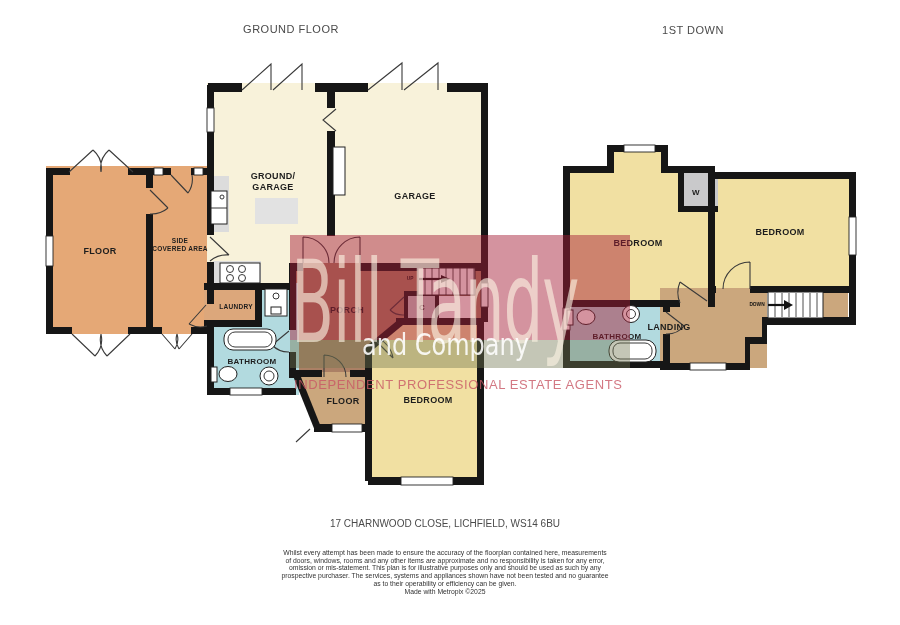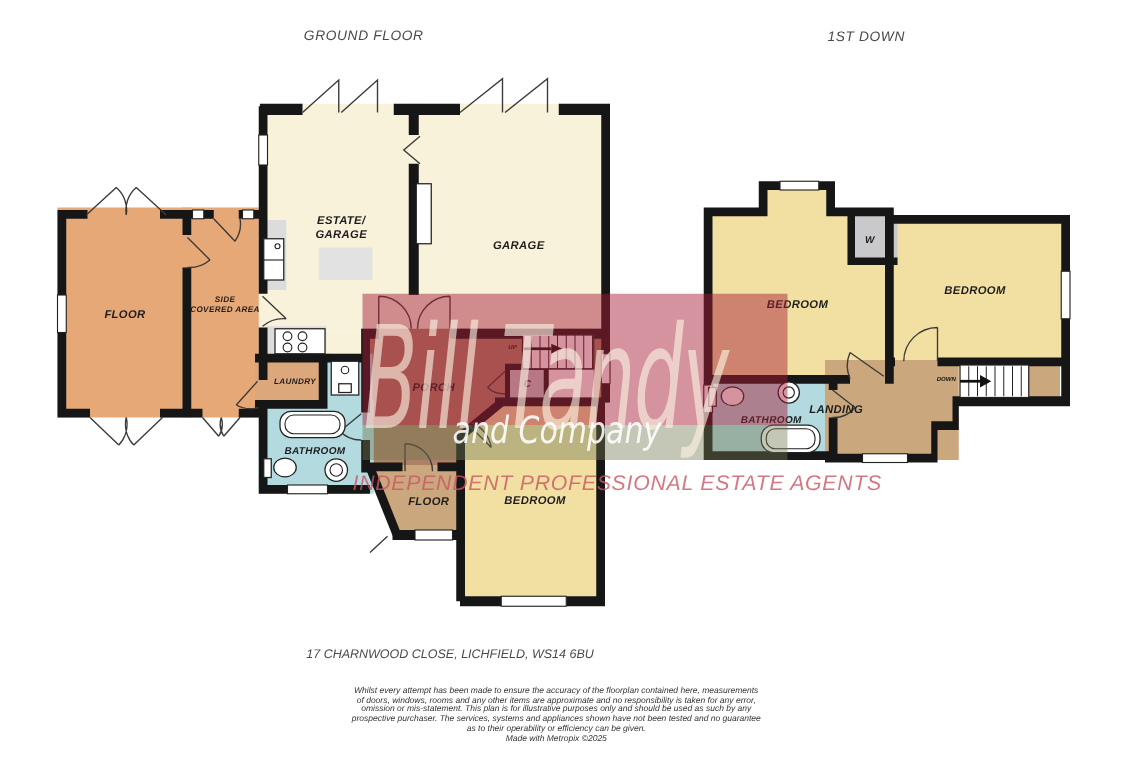--- a/index.html
+++ b/index.html
@@ -1,17 +1,17 @@
 <!DOCTYPE html>
 <html style="--wall: #161616; --cream: #F8F2DA; --orange: #E5A876; --yellow: #F1E0A2; --blue: #B2DADF; --tan: #CBA77D; --laundry_tan: #DCA77B; --hall_brown: #AB8065; --closet_gray: #C9C9CB; --counter_gray: #DCDCDC; --island_gray: #E2E2E2; --fixture_white: #FFFFFF; --door_line: #3a3a3a; --red_band: rgba(165,30,55,0.48); --olive_band: rgba(115,118,80,0.42); --brand_text: rgba(252,243,228,0.62); --sub_text: rgba(255,255,255,0.88); --tagline_text: rgba(200,86,100,0.8); --label_dark: #1d1d1d; --heading_gray: #4a4a4a; --fine_print: #333333;"><head>
 <meta charset="utf-8">
 <style>
   html,body{margin:0;padding:0;background:#fff;}
   .stage{position:relative;width:900px;height:625px;background:#fff;overflow:hidden;
-         font-family:"Liberation Sans",sans-serif;font-style:italic;}
+         font-family:"Liberation Sans",sans-serif;}
   .plan-svg{position:absolute;left:0;top:0;z-index:1;}
   
   .w{fill:var(--wall);}
   .win{fill:#ffffff;stroke:#222;stroke-width:0.9;}
   .door{stroke:var(--door_line);stroke-width:1.1;fill:none;}
   .fx{fill:var(--fixture_white);stroke:#222;stroke-width:1;}
   .fxl{fill:none;stroke:#222;stroke-width:0.9;}
   .cnt{fill:var(--counter_gray);}
   .isl{fill:var(--island_gray);}
   .stairwell{fill:#ffffff;stroke:#222;stroke-width:1;}
@@ -33,24 +33,24 @@
           background:var(--red_band);z-index:3;}
   .wm-olive{position:absolute;left:290px;top:340px;width:340px;height:28px;
           background:var(--olive_band);z-index:3;}
   .wm-brand{position:absolute;left:291px;top:246px;font-size:114px;line-height:1;
           font-family:"DejaVu Sans",sans-serif;color:var(--brand_text);
           transform:scaleX(0.55);transform-origin:left top;letter-spacing:-2px;
           white-space:nowrap;z-index:4;}
   .wm-sub{position:absolute;left:362px;top:330px;font-size:30px;line-height:1;
           font-family:"DejaVu Sans",sans-serif;color:var(--sub_text);
           transform:scaleX(0.8);transform-origin:left top;white-space:nowrap;z-index:4;}
-  .wm-tag{position:absolute;left:282px;top:377px;font-size:17px;letter-spacing:0.6px;
+  .wm-tag{position:absolute;left:294px;top:377px;font-size:13px;letter-spacing:0.6px;
           color:var(--tagline_text);white-space:nowrap;z-index:4;}
   
-  .address{position:absolute;left:245px;top:518px;width:400px;
+  .address{position:absolute;left:245px;top:518px;width:400px;text-align:center;
            font-size:10px;color:var(--heading_gray);z-index:2;}
   .disclaimer{position:absolute;left:245px;top:549px;width:400px;text-align:center;
            font-size:6.8px;line-height:7.7px;color:var(--fine_print);z-index:2;}
 </style>
 </head>
 <body>
 
 <div class="stage">
 
   <svg class="plan-svg" width="900" height="625" viewBox="0 0 900 625">
@@ -211,21 +211,21 @@
       </g>
     </g>
   </svg>
 
   <div class="hdr" style="left:291px;top:29px">GROUND FLOOR</div>
   <div class="hdr" style="left:693px;top:30px">1ST DOWN</div>
 
   <div class="lbl" style="left:100px;top:251px">FLOOR</div>
   <div class="lbl lbl-sm" style="left:180px;top:240px">SIDE</div>
   <div class="lbl lbl-sm" style="left:180px;top:248px">COVERED AREA</div>
-  <div class="lbl" style="left:273px;top:176px">ESTATE/</div>
+  <div class="lbl" style="left:273px;top:176px">GROUND/</div>
   <div class="lbl" style="left:273px;top:187px">GARAGE</div>
   <div class="lbl" style="left:415px;top:196px">GARAGE</div>
   <div class="lbl lbl-sm" style="left:236px;top:306px">LAUNDRY</div>
   <div class="lbl" style="left:347px;top:310px">PORCH</div>
   <div class="lbl lbl-xs" style="left:422px;top:307px">C</div>
   <div class="tiny" style="left:410px;top:278px">UP</div>
   <div class="lbl lbl-xs" style="left:252px;top:361px">BATHROOM</div>
   <div class="lbl" style="left:343px;top:401px">FLOOR</div>
   <div class="lbl" style="left:428px;top:400px">BEDROOM</div>
 

